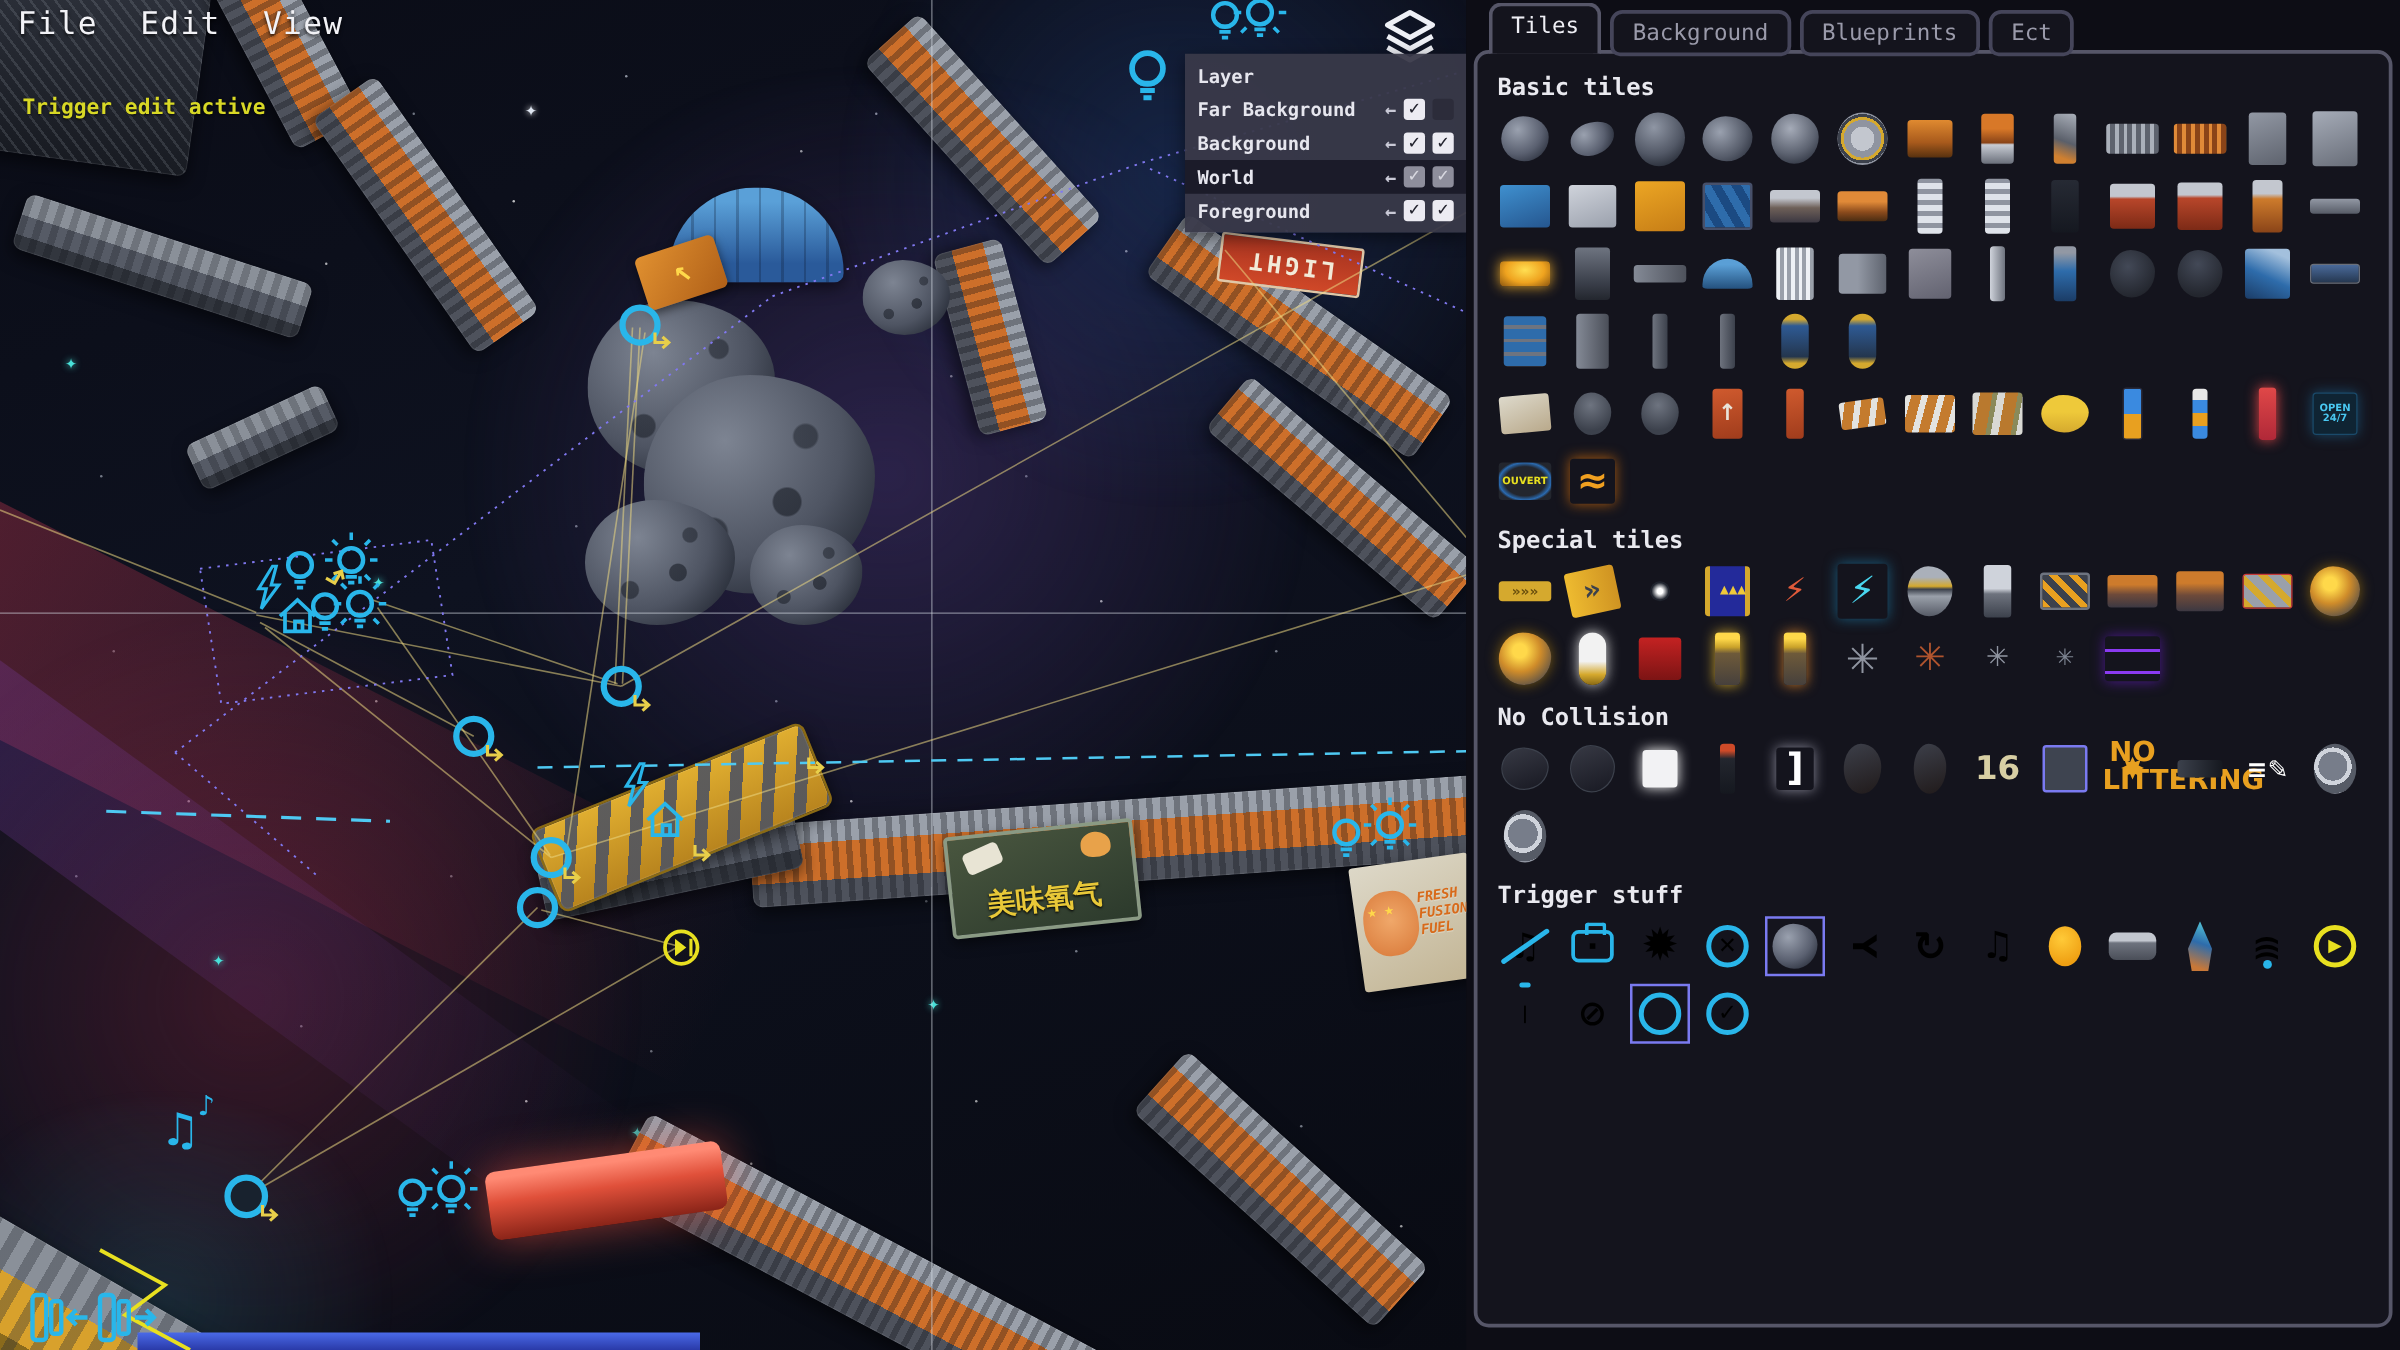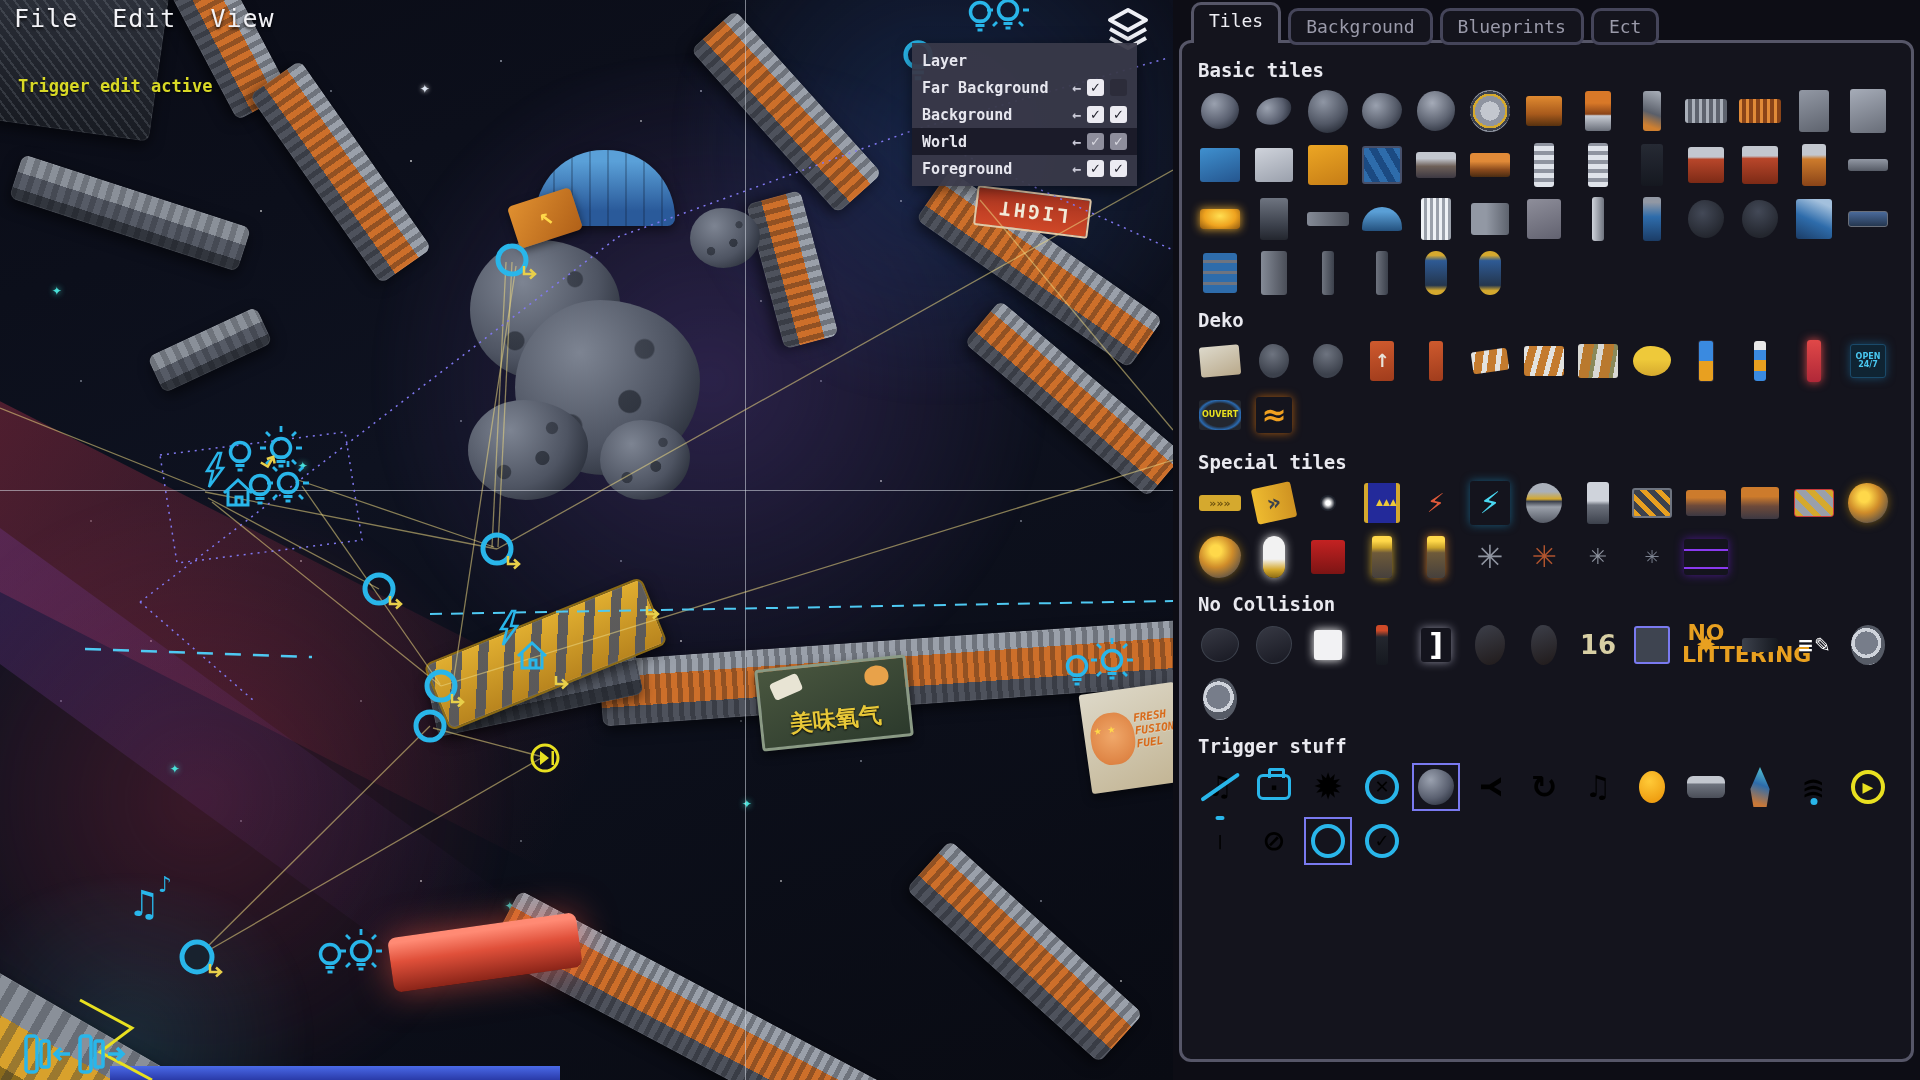--- a/index.html
+++ b/index.html
@@ -80,21 +80,21 @@
     background:linear-gradient(160deg,#ddd8c8,#c2b493);border-radius:3px;overflow:hidden;box-shadow:0 4px 10px rgba(0,0,0,.5)}
   #fuelposter .face{position:absolute;left:6px;top:22px;width:44px;height:52px;background:radial-gradient(circle at 50% 45%,#f0a86a,#d87838);border-radius:45%}
   #fuelposter .eyes{position:absolute;left:10px;top:30px;color:#ffd84a;font-size:13px;letter-spacing:6px}
   #fuelposter .txt{position:absolute;right:3px;top:24px;width:42px;color:#d86a1a;font-weight:bold;font-size:11px;line-height:1.2;
     font-style:italic;text-shadow:0 1px 0 #fff4}
   #lightsign{position:absolute;left:975px;top:192px;width:115px;height:40px;transform:rotate(187deg);z-index:12;
     background:linear-gradient(180deg,#d04828,#a83420);border:2px solid #e0c8a8;border-radius:3px;
     display:flex;align-items:center;justify-content:center;color:#f2ead8;font-weight:bold;font-size:19px;letter-spacing:3px}
 
   
-  #layerpanel{position:absolute;left:912px;top:43px;width:225px;z-index:40;background:rgba(57,57,73,.95);
+  #layerpanel{position:absolute;left:948px;top:43px;width:225px;z-index:40;background:rgba(57,57,73,.95);
     color:#e6e6ee;font-size:15px;font-weight:bold;padding:4px 0;box-shadow:0 4px 14px rgba(0,0,0,.5)}
   .layer-row{display:flex;align-items:center;height:27px;padding:0 10px;gap:6px}
   .layer-row.sel{background:#1b1b29}
   .layer-row .lname{flex:1;white-space:nowrap}
   .larrow{color:#c9c9d6;font-size:15px}
   .cb{width:17px;height:17px;border-radius:3px;background:#ecebf2;color:#23232e;font-size:13px;font-weight:bold;
     display:flex;align-items:center;justify-content:center;font-family:"DejaVu Sans",sans-serif}
   .cb.dim{background:#8e8e9c;color:#d8d8e0}
   .cb.off{background:#2c2c3a;color:transparent}
 
@@ -514,21 +514,20 @@
           <div class="cell">
             <div class="sprite" style="width: 12px; height: 44px; background: linear-gradient(90deg, rgb(110, 115, 126), rgb(60, 65, 76));"></div>
           </div>
           <div class="cell">
             <div class="sprite sh-caps" style="width: 22px; height: 44px; background: linear-gradient(rgb(213, 169, 46) 0px, rgb(213, 169, 46) 10%, rgb(46, 90, 148) 22%, rgb(36, 54, 78) 78%, rgb(213, 169, 46) 90%);"></div>
           </div>
           <div class="cell">
             <div class="sprite sh-caps" style="width: 22px; height: 44px; background: linear-gradient(rgb(213, 169, 46) 0px, rgb(213, 169, 46) 10%, rgb(46, 90, 148) 22%, rgb(36, 54, 78) 78%, rgb(213, 169, 46) 90%);"></div>
           </div>
         </div>
-        <div class="section-title">Deko</div>
         <div class="grid">
           <div class="cell">
             <div class="sprite" style="width: 40px; height: 30px; background: linear-gradient(160deg, rgb(221, 217, 203), rgb(185, 169, 139)); transform: rotate(-5deg);"></div>
           </div>
           <div class="cell">
             <div class="sprite sh-blob" style="width: 30px; height: 34px; background: radial-gradient(circle at 45% 30%, rgb(110, 116, 128), rgb(60, 65, 76) 70%);"></div>
           </div>
           <div class="cell">
             <div class="sprite sh-blob" style="width: 30px; height: 34px; background: radial-gradient(circle at 45% 30%, rgb(110, 116, 128), rgb(60, 65, 76) 70%);"></div>
           </div>

